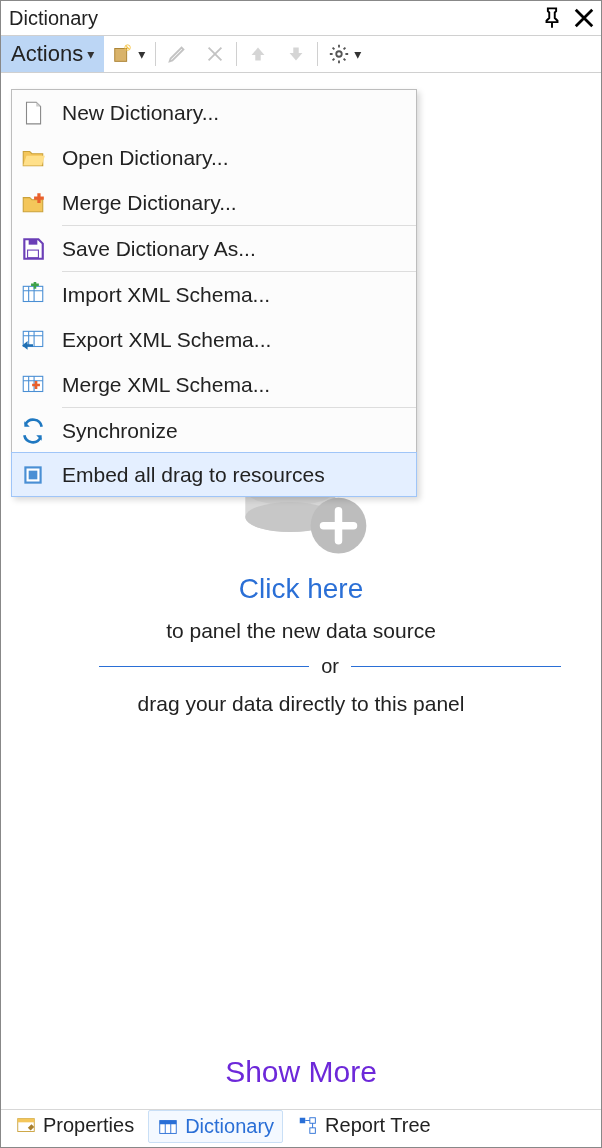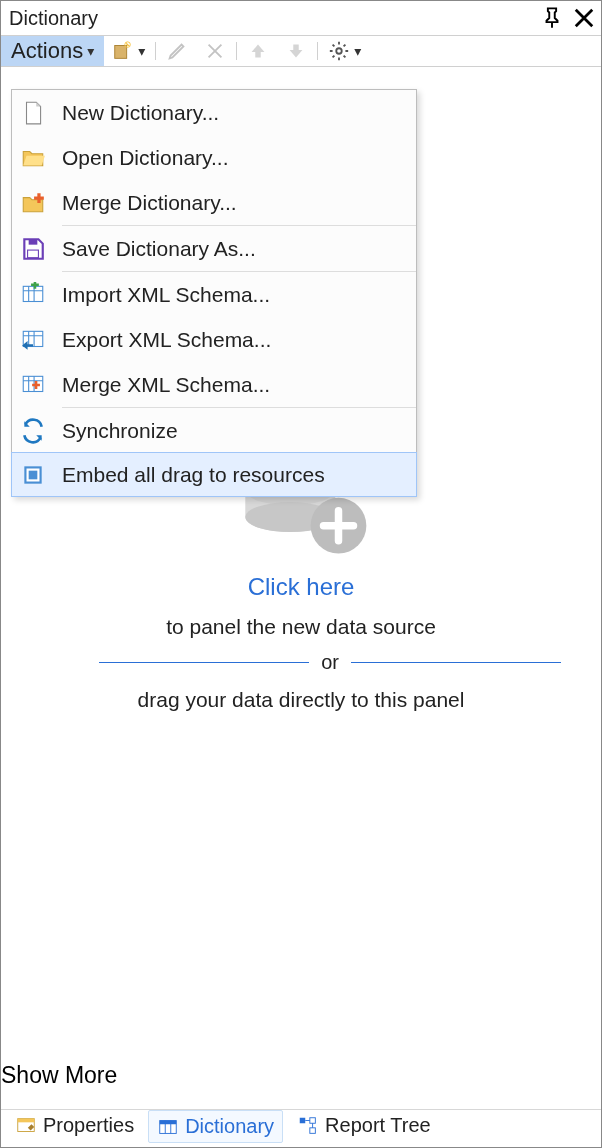--- a/index.html
+++ b/index.html
@@ -27,21 +27,21 @@
   }
   .titlebar .title { flex: 1; }
   .titlebar .win-btns { display: flex; gap: 10px; align-items: center; }
   .win-btn { width: 22px; height: 22px; display: flex; align-items: center; justify-content: center; }
   .win-btn svg { stroke: #000; }
 
   
   .toolbar {
     display: flex;
     align-items: stretch;
-    height: 32px;
+    height: 38px;
     border-top: 1px solid #d0d0d0;
     border-bottom: 1px solid #d0d0d0;
     background: #fff;
   }
   .tb-item {
     display: flex;
     align-items: center;
     padding: 0 8px;
     gap: 4px;
   }
@@ -93,38 +93,38 @@
 
   
   .placeholder {
     position: absolute;
     top: 440px;
     left: 0;
     right: 0;
     text-align: center;
   }
   .ph-icon { width: 150px; height: 120px; margin: 0 auto 12px; }
-  .ph-link { color: #2a6fd6; font-size: 24px; cursor: pointer; }
+  .ph-link { color: #2a6fd6; font-size: 28px; cursor: pointer; }
   .ph-text { font-size: 21px; margin-top: 14px; }
   .ph-or-row {
     display: flex;
     align-items: center;
     justify-content: flex-end;
     gap: 12px;
     margin: 12px 40px;
   }
   .ph-or-row .line { flex: 1; height: 1px; background: #2a6fd6; max-width: 210px; }
   .ph-or-row .or { font-size: 20px; }
   .show-more {
     position: absolute;
     left: 0; right: 0;
     bottom: 58px;
-    text-align: left;
-    color: #000000;
-    font-size: 23px;
+    text-align: center;
+    color: #6d28d9;
+    font-size: 30px;
     cursor: pointer;
   }
 
   
   .tabs {
     position: absolute;
     bottom: 0; left: 0; right: 0;
     height: 38px;
     display: flex;
     align-items: flex-start;

